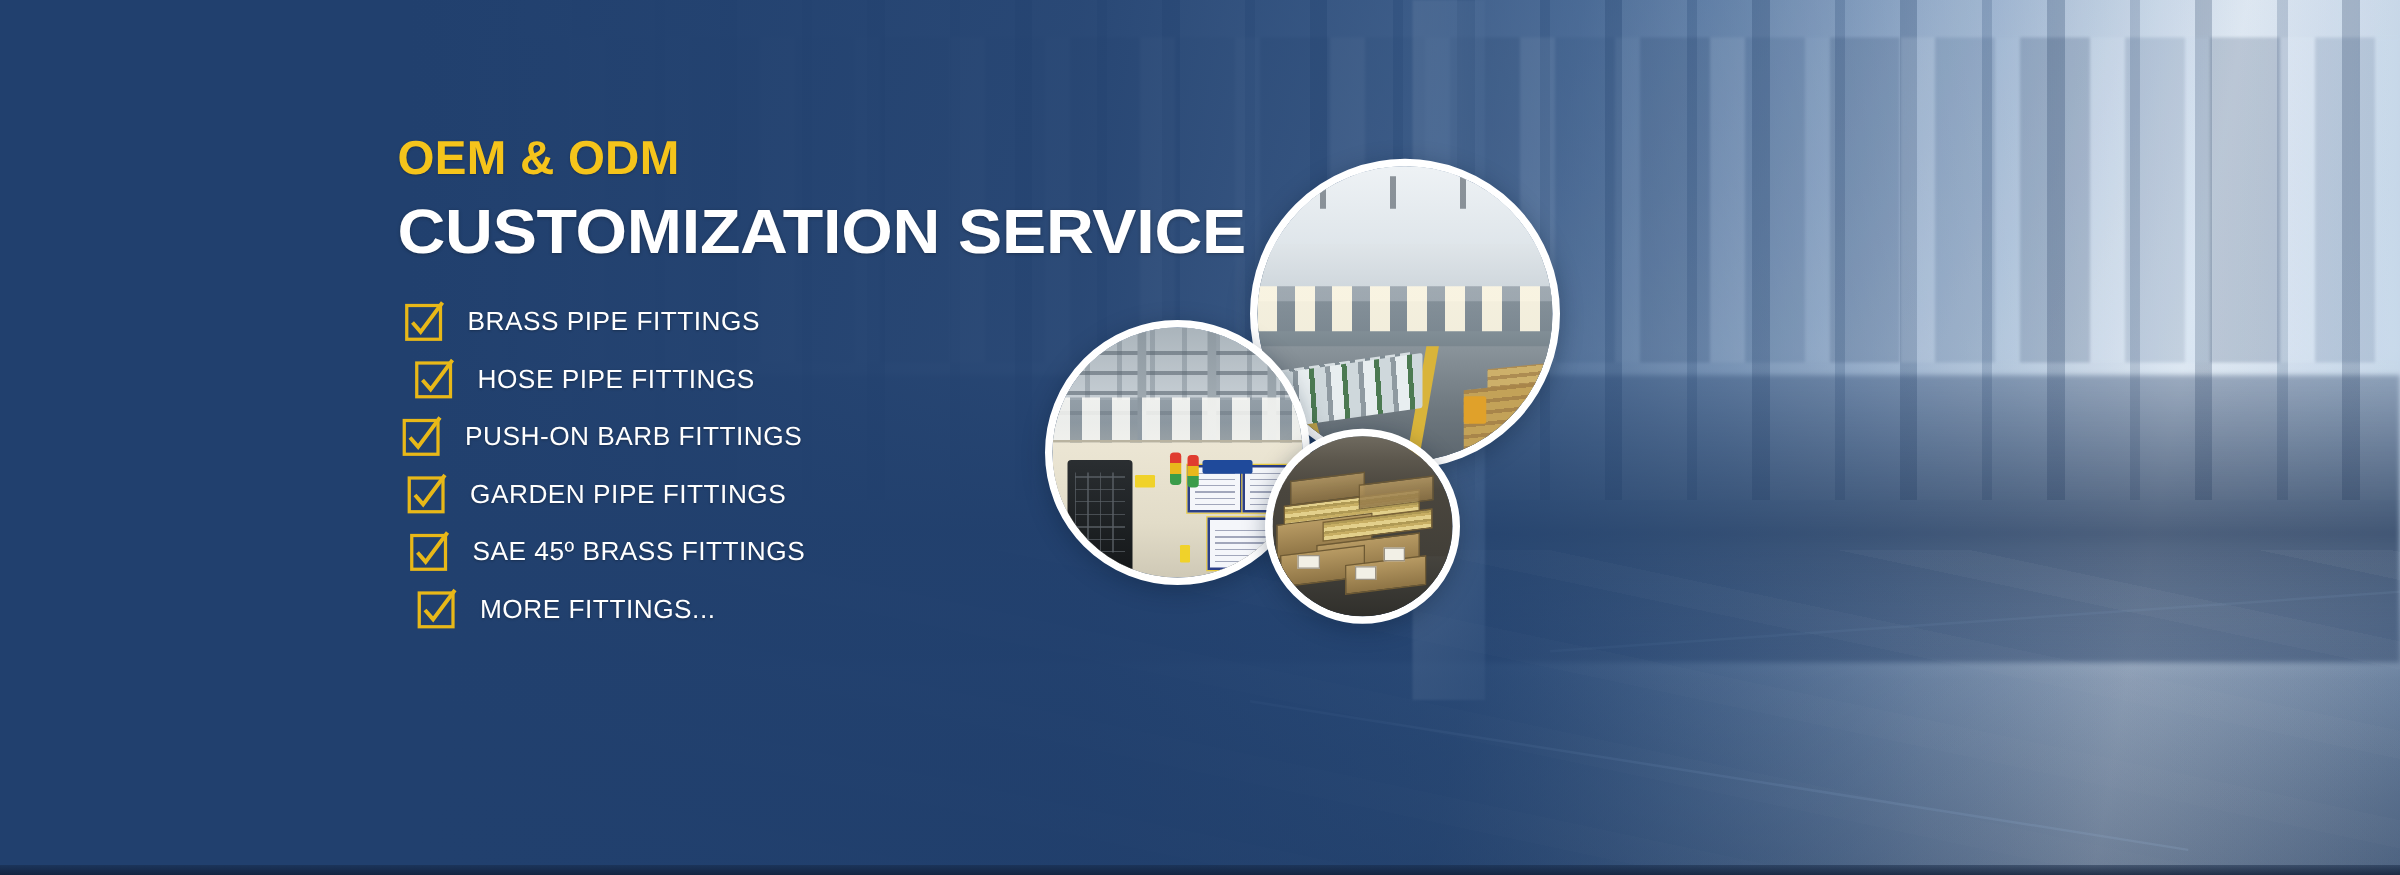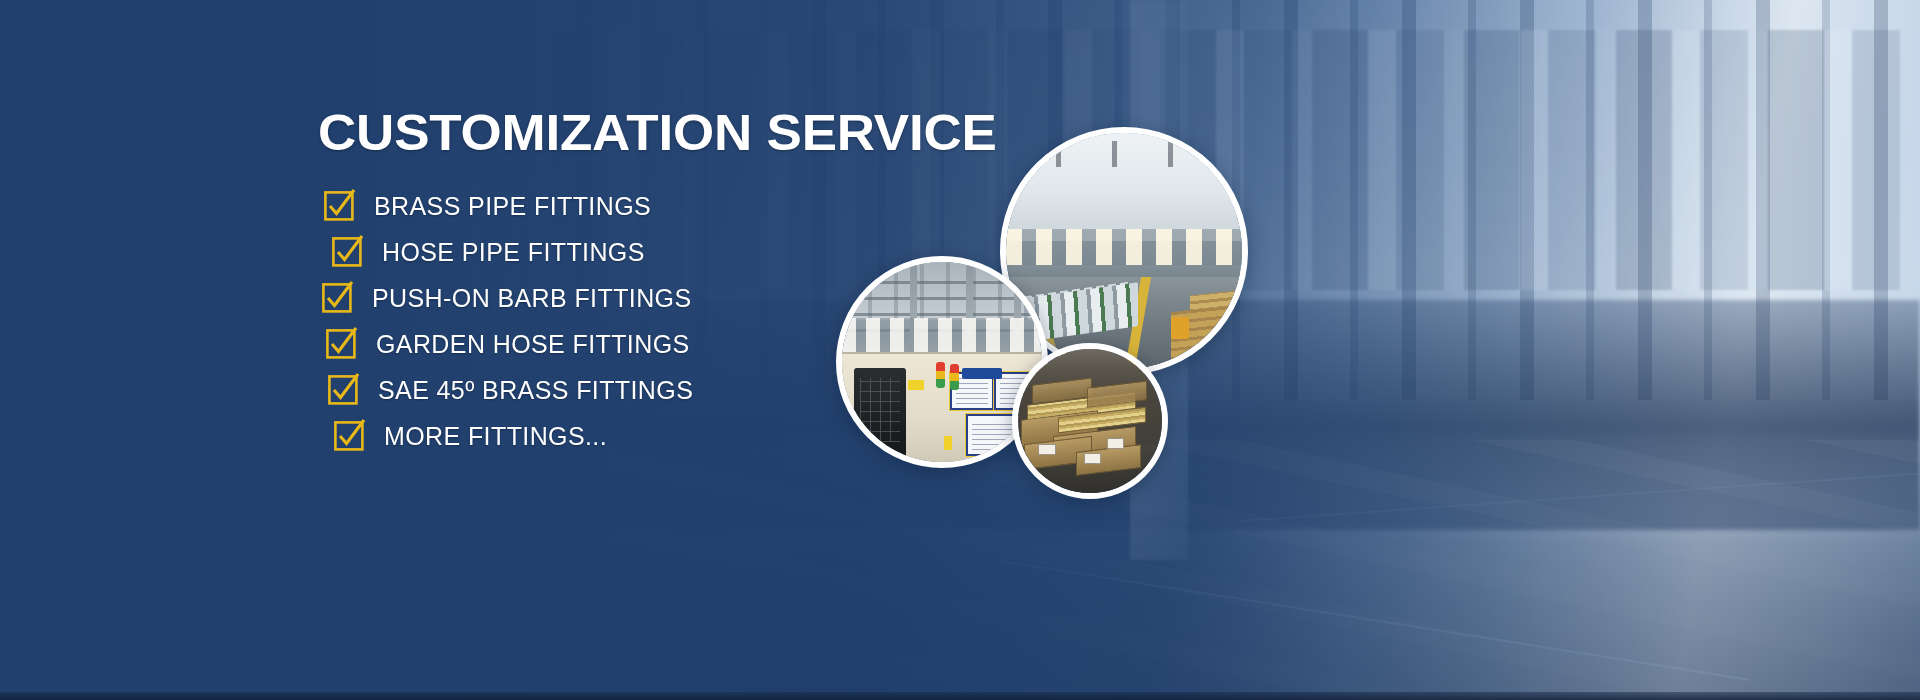--- a/index.html
+++ b/index.html
@@ -148,21 +148,21 @@
   }
   .feature-item .cb {
     flex: 0 0 auto;
     width: 30px;
     height: 30px;
     position: relative;
   }
   .feature-item .cb svg { display: block; overflow: visible; }
   .feature-label {
     color: #ffffff;
-    font-size: 25px;
+    font-size: 21px;
     font-weight: normal;
     letter-spacing: .4px;
     white-space: nowrap;
     text-shadow: 0 1px 2px rgba(0,0,0,.3);
   }
   
   .off-0 { margin-left: 6px; }
   .off-1 { margin-left: 14px; }
   .off-2 { margin-left: 4px; align-items: center; }
   .off-3 { margin-left: 8px; }
@@ -414,20 +414,21 @@
         <div class="crate-tag" style="left:14%; top:66%; width:16px; height:9px;"></div>
         <div class="crate-tag" style="left:46%; top:72%; width:15px; height:9px;"></div>
         <div class="crate-tag" style="left:62%; top:62%; width:15px; height:9px;"></div>
       </div>
     </div>
 
   </div>
 
   <div class="content">
 
+    <div class="eyebrow">OEM &amp; ODM</div>
 
     <div class="headline">CUSTOMIZATION SERVICE</div>
 
     <ul class="feature-list">
 
       <li class="feature-item off-0">
         <span class="cb">
           <svg width="30" height="30" viewBox="0 0 30 30">
             <rect x="1.4" y="1.4" width="27" height="27" fill="none" stroke="#e8b818" stroke-width="2.6"></rect>
             <path d="M6 15 L12.5 22.5 L30 -1" fill="none" stroke="#e8b818" stroke-width="3.1" stroke-linecap="butt" stroke-linejoin="miter"></path>
@@ -456,21 +457,21 @@
         <span class="feature-label">PUSH-ON BARB FITTINGS</span>
       </li>
 
       <li class="feature-item off-3">
         <span class="cb">
           <svg width="30" height="30" viewBox="0 0 30 30">
             <rect x="1.4" y="1.4" width="27" height="27" fill="none" stroke="#e8b818" stroke-width="2.6"></rect>
             <path d="M6 15 L12.5 22.5 L30 -1" fill="none" stroke="#e8b818" stroke-width="3.1"></path>
           </svg>
         </span>
-        <span class="feature-label">GARDEN HOSE FITTINGS</span>
+        <span class="feature-label">GARDEN PIPE FITTINGS</span>
       </li>
 
       <li class="feature-item off-4">
         <span class="cb">
           <svg width="30" height="30" viewBox="0 0 30 30">
             <rect x="1.4" y="1.4" width="27" height="27" fill="none" stroke="#e8b818" stroke-width="2.6"></rect>
             <path d="M6 15 L12.5 22.5 L30 -1" fill="none" stroke="#e8b818" stroke-width="3.1"></path>
           </svg>
         </span>
         <span class="feature-label">SAE 45º BRASS FITTINGS</span>

